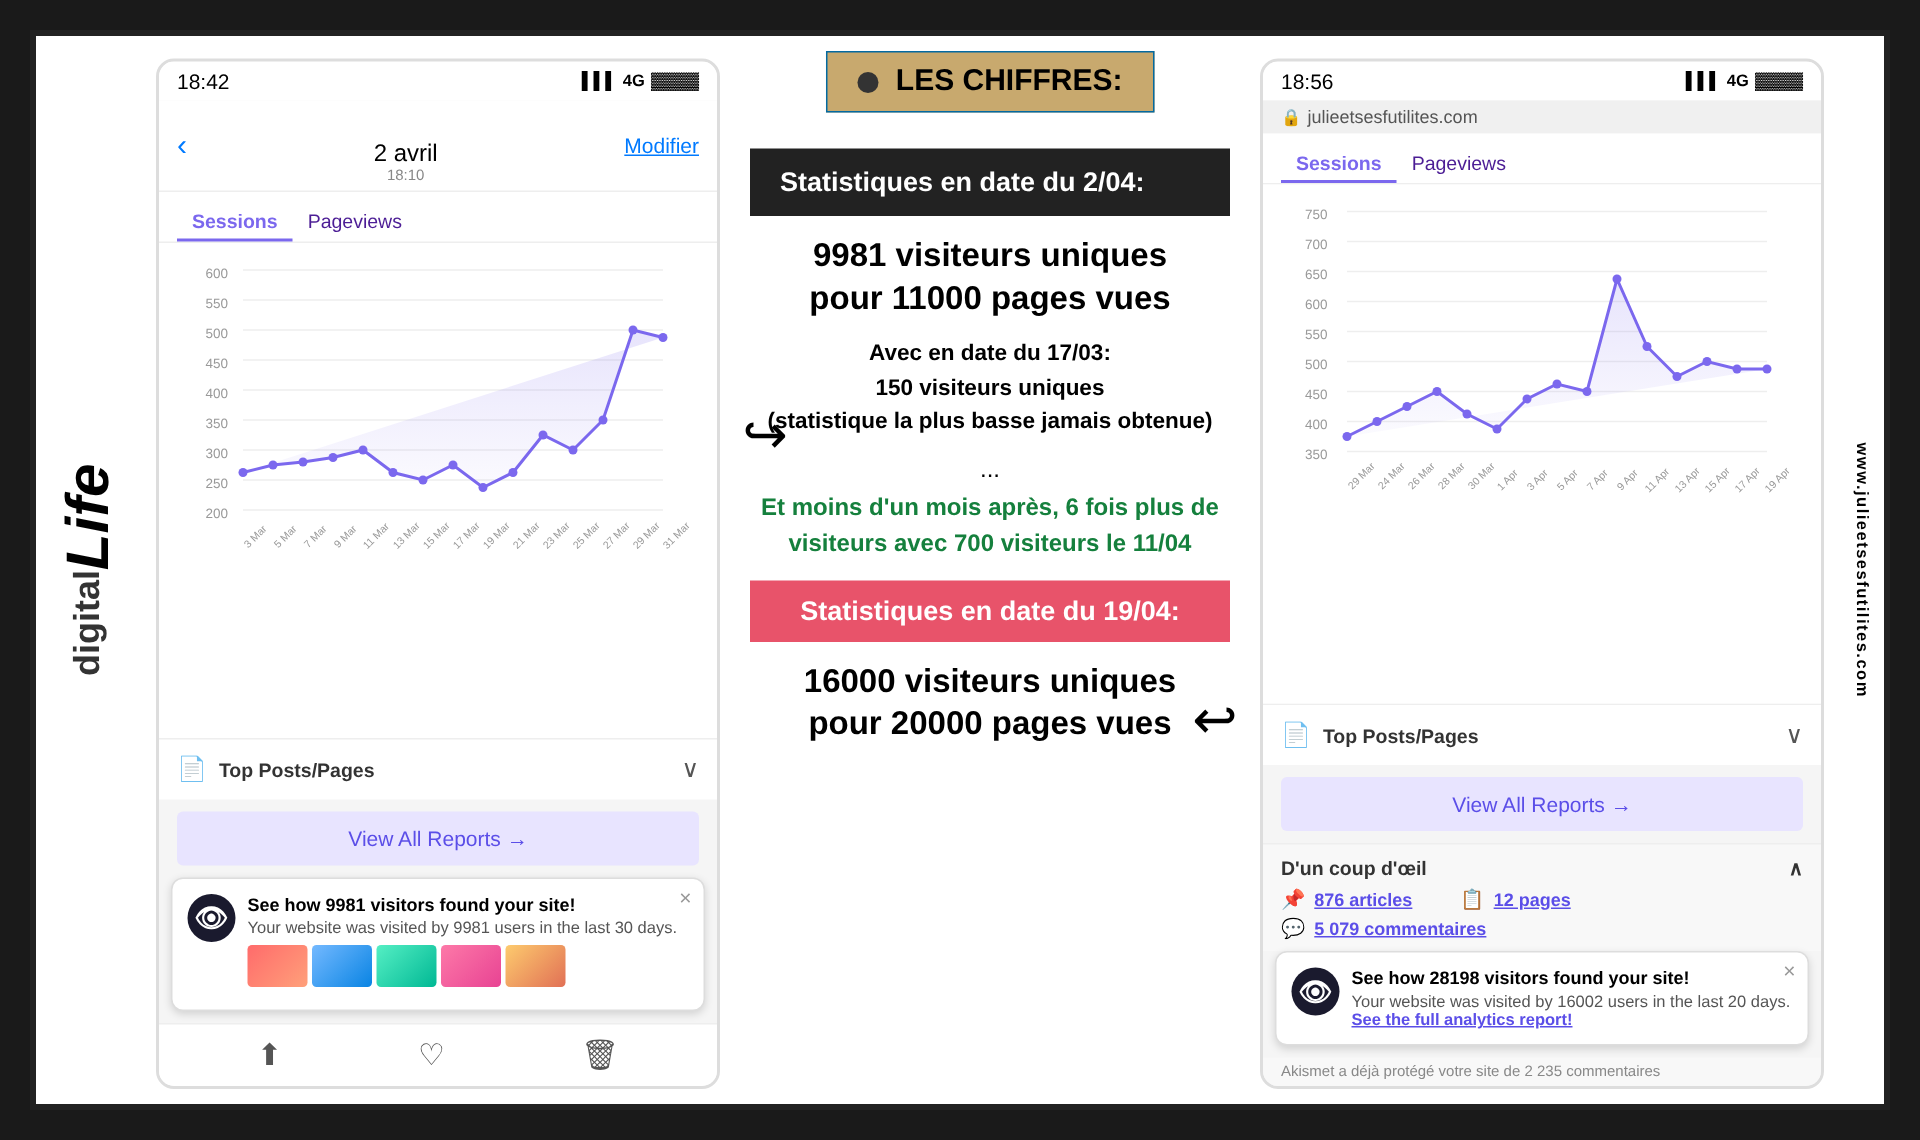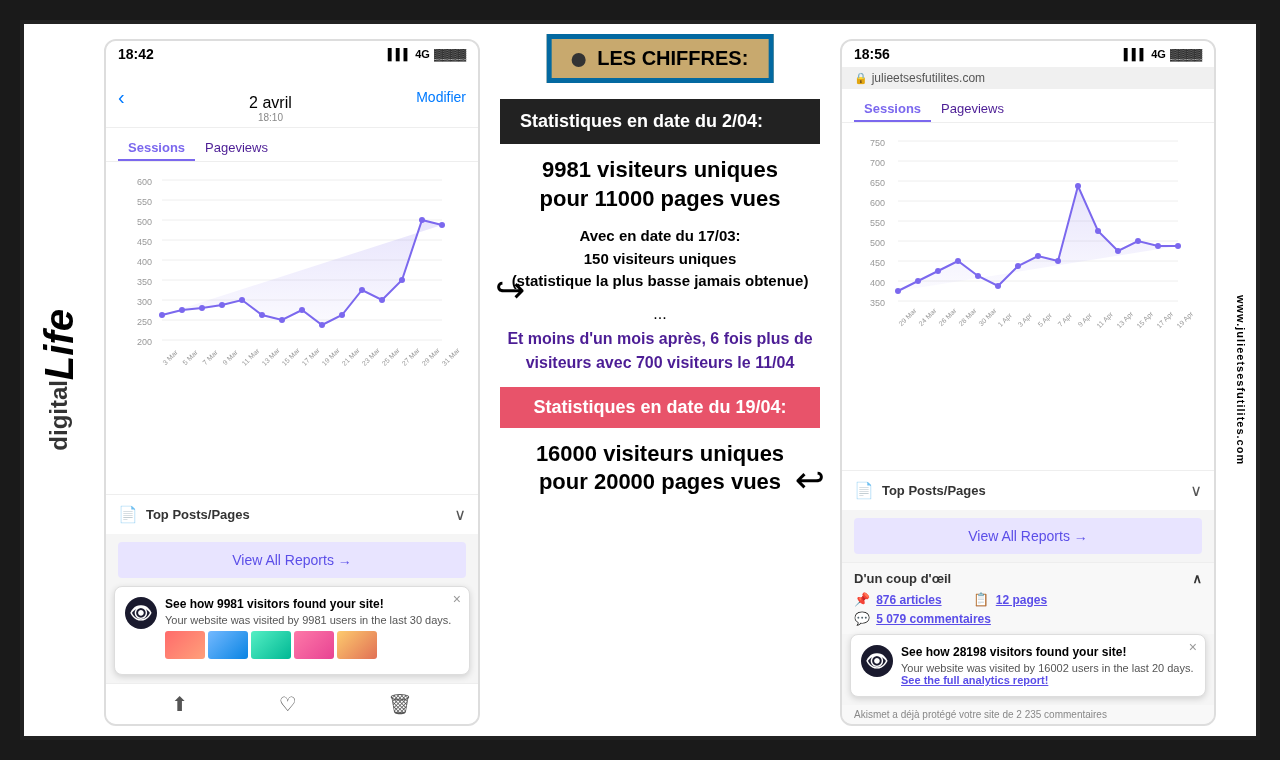--- a/index.html
+++ b/index.html
@@ -59,21 +59,21 @@
       padding: 10px;
     }
 
     
     .top-label {
       position: absolute;
       top: 10px;
       left: 50%;
       transform: translateX(-50%);
       background: #c8a96e;
-      border: 5px solid #0369a1;
+      border: 1px solid #0369a1;
       padding: 8px 20px;
       font-size: 20px;
       font-weight: 900;
       color: #000;
       z-index: 10;
       white-space: nowrap;
     }
     .top-label-dot {
       display: inline-block;
       width: 14px;
@@ -109,33 +109,33 @@
 
     .phone-status-bar {
       display: flex;
       justify-content: space-between;
       align-items: center;
       padding: 5px 12px;
       background: #fff;
       font-size: 12px;
       font-weight: 700;
     }
-    .phone-status-bar .time { font-size: 14px; font-weight: 700; }
+    .phone-status-bar .time { font-size: 14px; font-weight: 400; }
     .phone-status-bar .icons { display: flex; gap: 4px; align-items: center; font-size: 11px; }
 
     .phone-nav-bar {
       display: flex;
       align-items: center;
       justify-content: space-between;
       padding: 4px 12px;
       background: #fff;
       border-bottom: 1px solid #eee;
     }
     .phone-nav-bar .back-arrow { color: #007AFF; font-size: 20px; }
-    .phone-nav-bar .nav-action { color: #007AFF; font-size: 14px; }
+    .phone-nav-bar .nav-action { color: #007AFF; font-size: 14px; text-decoration: underline; }
     .nav-center { display: flex; flex-direction: column; align-items: center; margin-top: 23px; }
 
     .phone-url-bar {
       display: flex;
       align-items: center;
       padding: 4px 12px;
       background: #f0f0f0;
       font-size: 12px;
       color: #555;
       gap: 4px;
@@ -308,21 +308,21 @@
       color: #000;
       line-height: 1.5;
       margin-bottom: 8px;
     }
 
     .dots { font-size: 16px; margin: 4px 0; }
 
     .stats-text-medium-2 {
       font-size: 16px;
       font-weight: 700;
-      color: #4c1d95;
+      color: #15803d;
       line-height: 1.5;
       margin-bottom: 12px;
     }
 
     .stats-box-2 {
       background: #e8536a;
       color: #fff;
       padding: 10px 20px;
       font-size: 18px;
       font-weight: 900;

